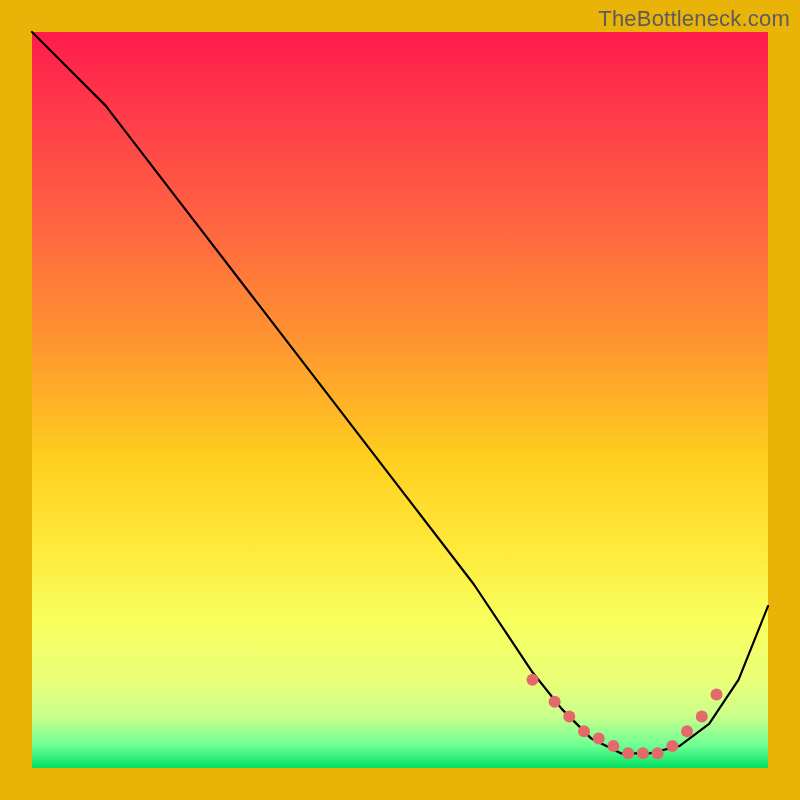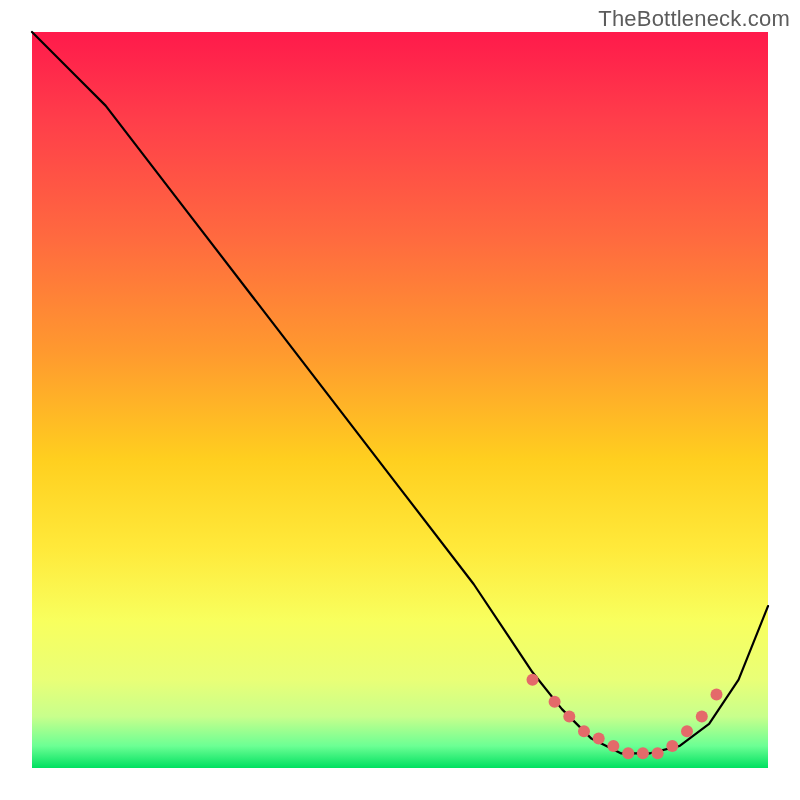--- a/index.html
+++ b/index.html
@@ -10,21 +10,21 @@
     background: #000;
     overflow: hidden;
     font-family: Arial, Helvetica, sans-serif;
   }
   .frame {
     position: absolute;
     left: 0;
     top: 0;
     width: 800px;
     height: 800px;
-    background: #ffffff;
+    background: #eab308;
   }
   .plot {
     position: absolute;
     left: 32px;
     top: 32px;
     width: 736px;
     height: 736px;
     background: linear-gradient(
       to bottom,
       #ff1a4b 0%,

